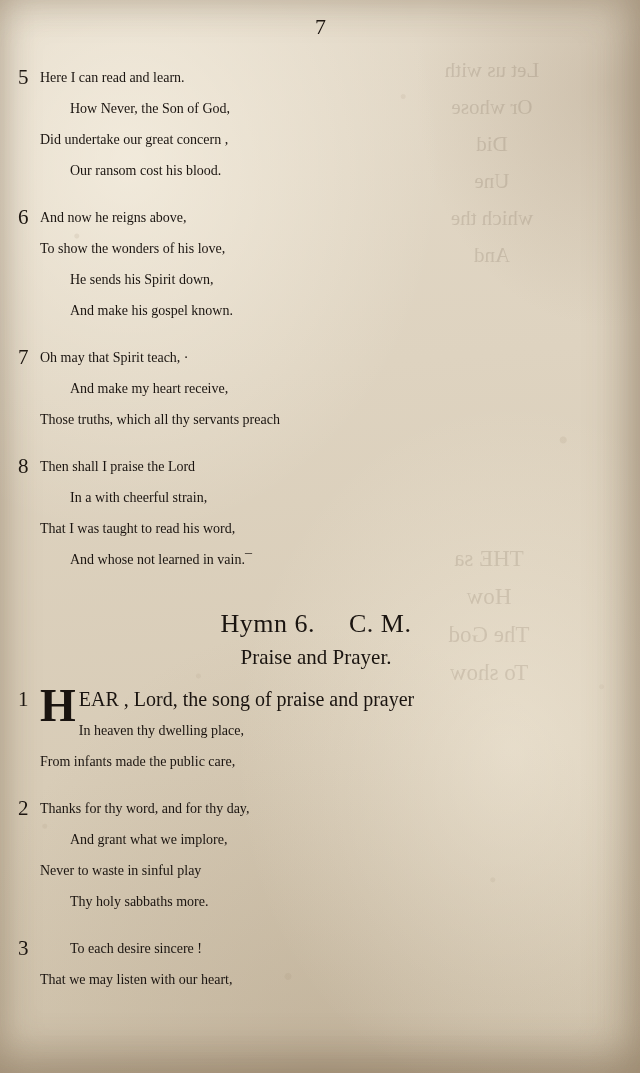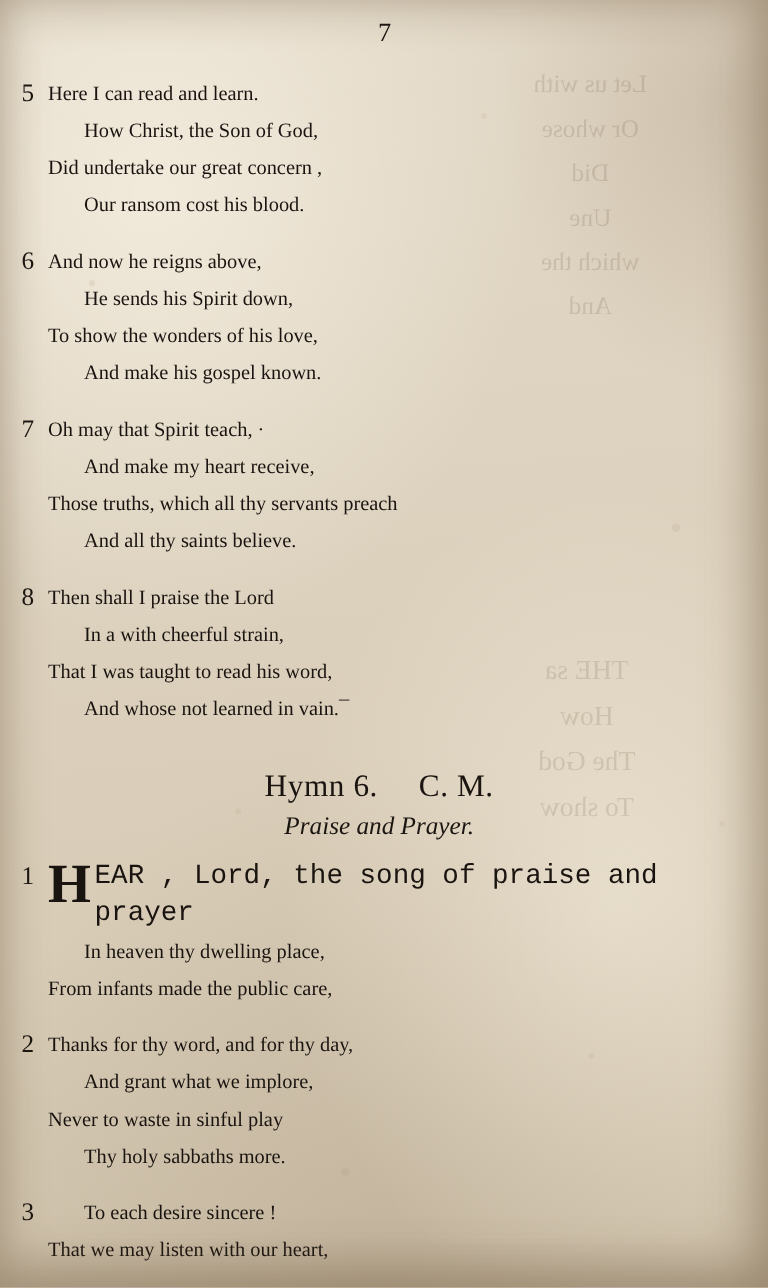--- a/index.html
+++ b/index.html
@@ -92,60 +92,58 @@
     flex: 0 0 22px;
     font-size: 21px;
     line-height: 31px;
     text-align: left;
     padding-top: 0;
   }
   .stanza-lines {
     flex: 1 1 auto;
   }
   .line {
-    font-size: 17px;
+    font-size: 14px;
     line-height: 31px;
     white-space: pre;
   }
   .indent {
     padding-left: 30px;
   }
 
   .hymn-head {
     text-align: center;
     font-size: 26px;
     margin: 34px 0 6px 0;
     letter-spacing: 0.5px;
   }
   .hymn-head .cm {
     margin-left: 34px;
   }
   .hymn-sub {
     text-align: center;
-    font-style: italic;
     font-size: 21px;
     margin: 0 0 14px 0;
   }
 
   
   .stanza.first .stanza-lines {
     position: relative;
   }
   .dropcap {
     float: left;
     font-size: 46px;
     line-height: 40px;
     font-weight: bold;
     margin: 2px 3px 0 0;
     font-family: "Liberation Serif", serif;
   }
   .firstline {
-    font-size: 23px;
+    font-size: 20px;
     line-height: 31px;
-    font-family: Liberation Mono, monospace;
   }
 
   .edge-shadow {
     position: absolute;
     inset: 0;
     box-shadow: inset 0 0 40px rgba(110,88,62,0.28),
                 inset -22px 0 38px rgba(110,88,62,0.18),
                 inset 0 -26px 34px rgba(110,88,62,0.22);
     pointer-events: none;
   }
@@ -169,43 +167,42 @@
 To show</div>
 
 <div class="content">
 
   <div class="page-number">7</div>
 
   <div class="stanza">
     <div class="stanza-num">5</div>
     <div class="stanza-lines">
       <div class="line">Here I can read and learn.</div>
-      <div class="line indent">How Christ, the Son of God,</div>
+      <div class="line indent">How Never, the Son of God,</div>
       <div class="line">Did undertake our great concern ,</div>
       <div class="line indent">Our ransom cost his blood.</div>
     </div>
   </div>
 
   <div class="stanza">
     <div class="stanza-num">6</div>
     <div class="stanza-lines">
       <div class="line">And now he reigns above,</div>
+      <div class="line">To show the wonders of his love,</div>
       <div class="line indent">He sends his Spirit down,</div>
-      <div class="line">To show the wonders of his love,</div>
       <div class="line indent">And make his gospel known.</div>
     </div>
   </div>
 
   <div class="stanza">
     <div class="stanza-num">7</div>
     <div class="stanza-lines">
       <div class="line">Oh may that Spirit teach, ·</div>
       <div class="line indent">And make my heart receive,</div>
       <div class="line">Those truths, which all thy servants preach</div>
-      <div class="line indent">And all thy saints believe.</div>
     </div>
   </div>
 
   <div class="stanza">
     <div class="stanza-num">8</div>
     <div class="stanza-lines">
       <div class="line">Then shall I praise the Lord</div>
       <div class="line indent">In a with cheerful strain,</div>
       <div class="line">That I was taught to read his word,</div>
       <div class="line indent">And whose not learned in vain.¯</div>

